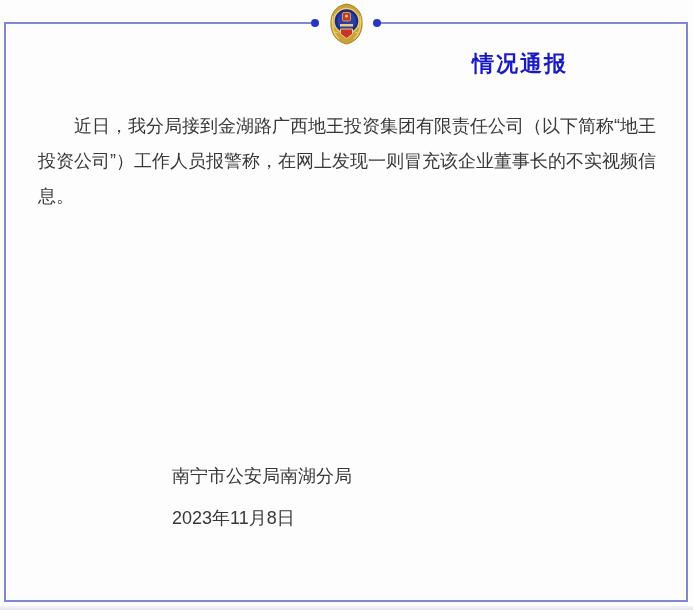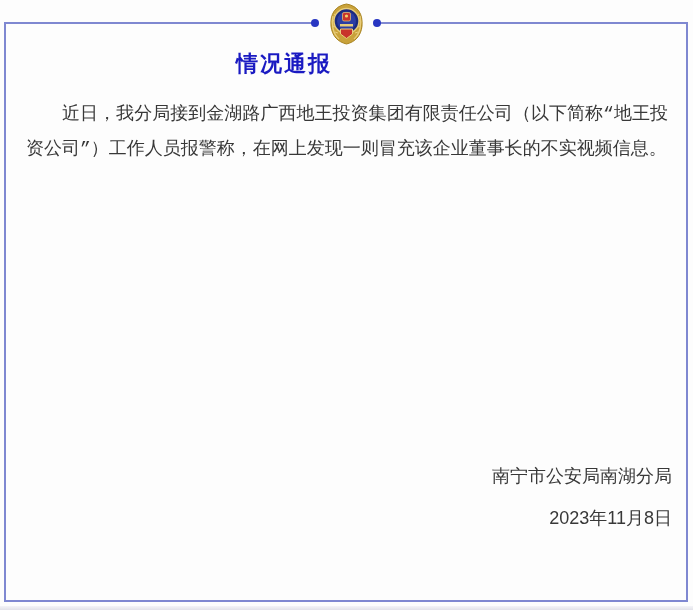--- a/index.html
+++ b/index.html
@@ -37,38 +37,37 @@
     position:absolute;top:19px;width:8px;height:8px;border-radius:50%;
     background:#2836c2;
   }
   .dot-left{left:311px;}
   .dot-right{left:373px;}
   .badge{
     position:absolute;left:327px;top:2px;width:39px;height:43px;
   }
   .title{
     position:absolute;left:0;top:49px;width:568px;
-    text-align:center;
+    text-align:right;
     font-size:22px;font-weight:bold;letter-spacing:2px;
     color:#1a1ac2;
   }
   .body-text{
     position:absolute;left:26px;top:97px;width:642px;
     font-size:18px;line-height:35px;color:#383838;
     text-align:justify;
   }
   .body-text p{
-    margin:0;padding:0;
+    margin:12px;padding:0;
     text-indent:2em;
     text-justify:inter-ideograph;
-    font-family:Liberation Mono, monospace;
   }
   .sign-block{
     position:absolute;right:21px;top:455px;width:500px;
-    text-align:right;
+    text-align:left;
     font-size:18px;line-height:42px;color:#383838;
   }
 </style>
 </head>
 <body>
 
 <div class="photo">
 
   <div class="frame"></div>
   <div class="badge-mask"></div>

